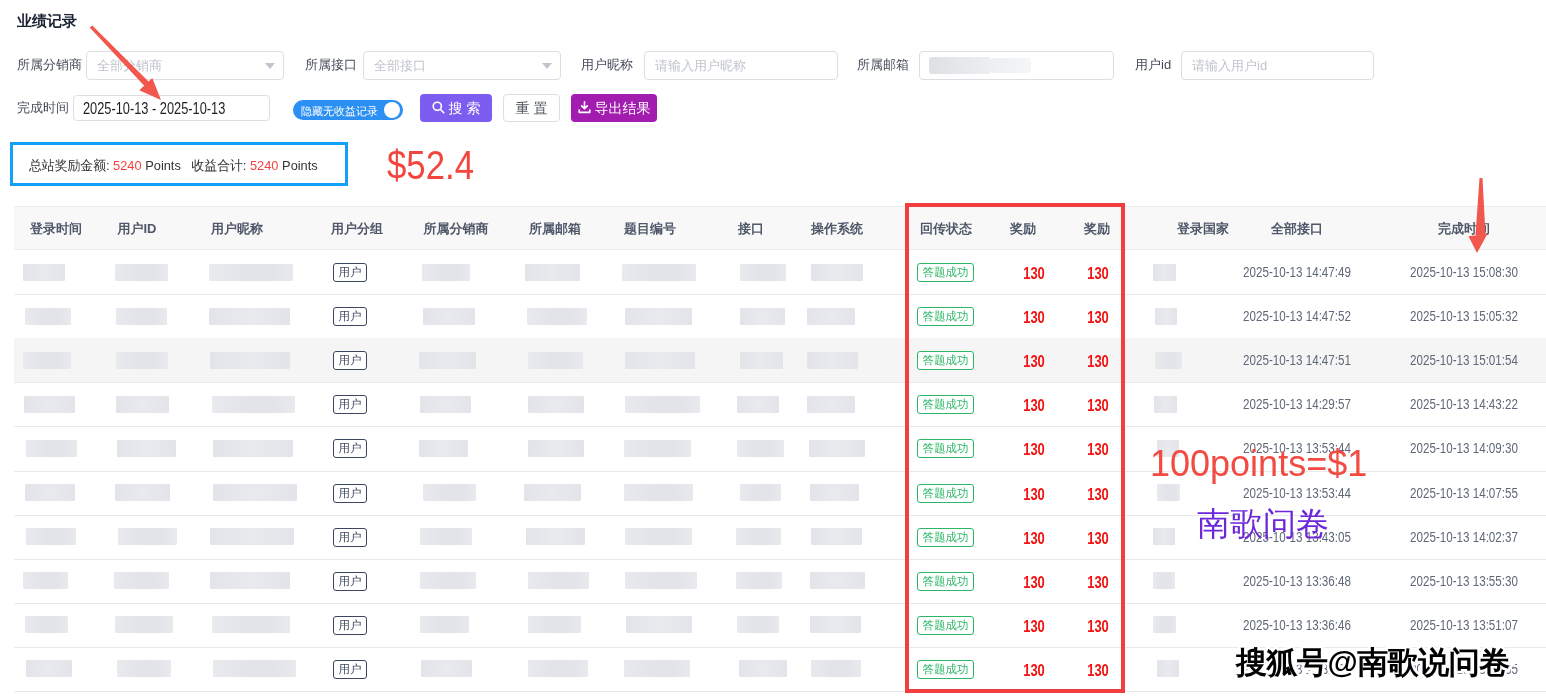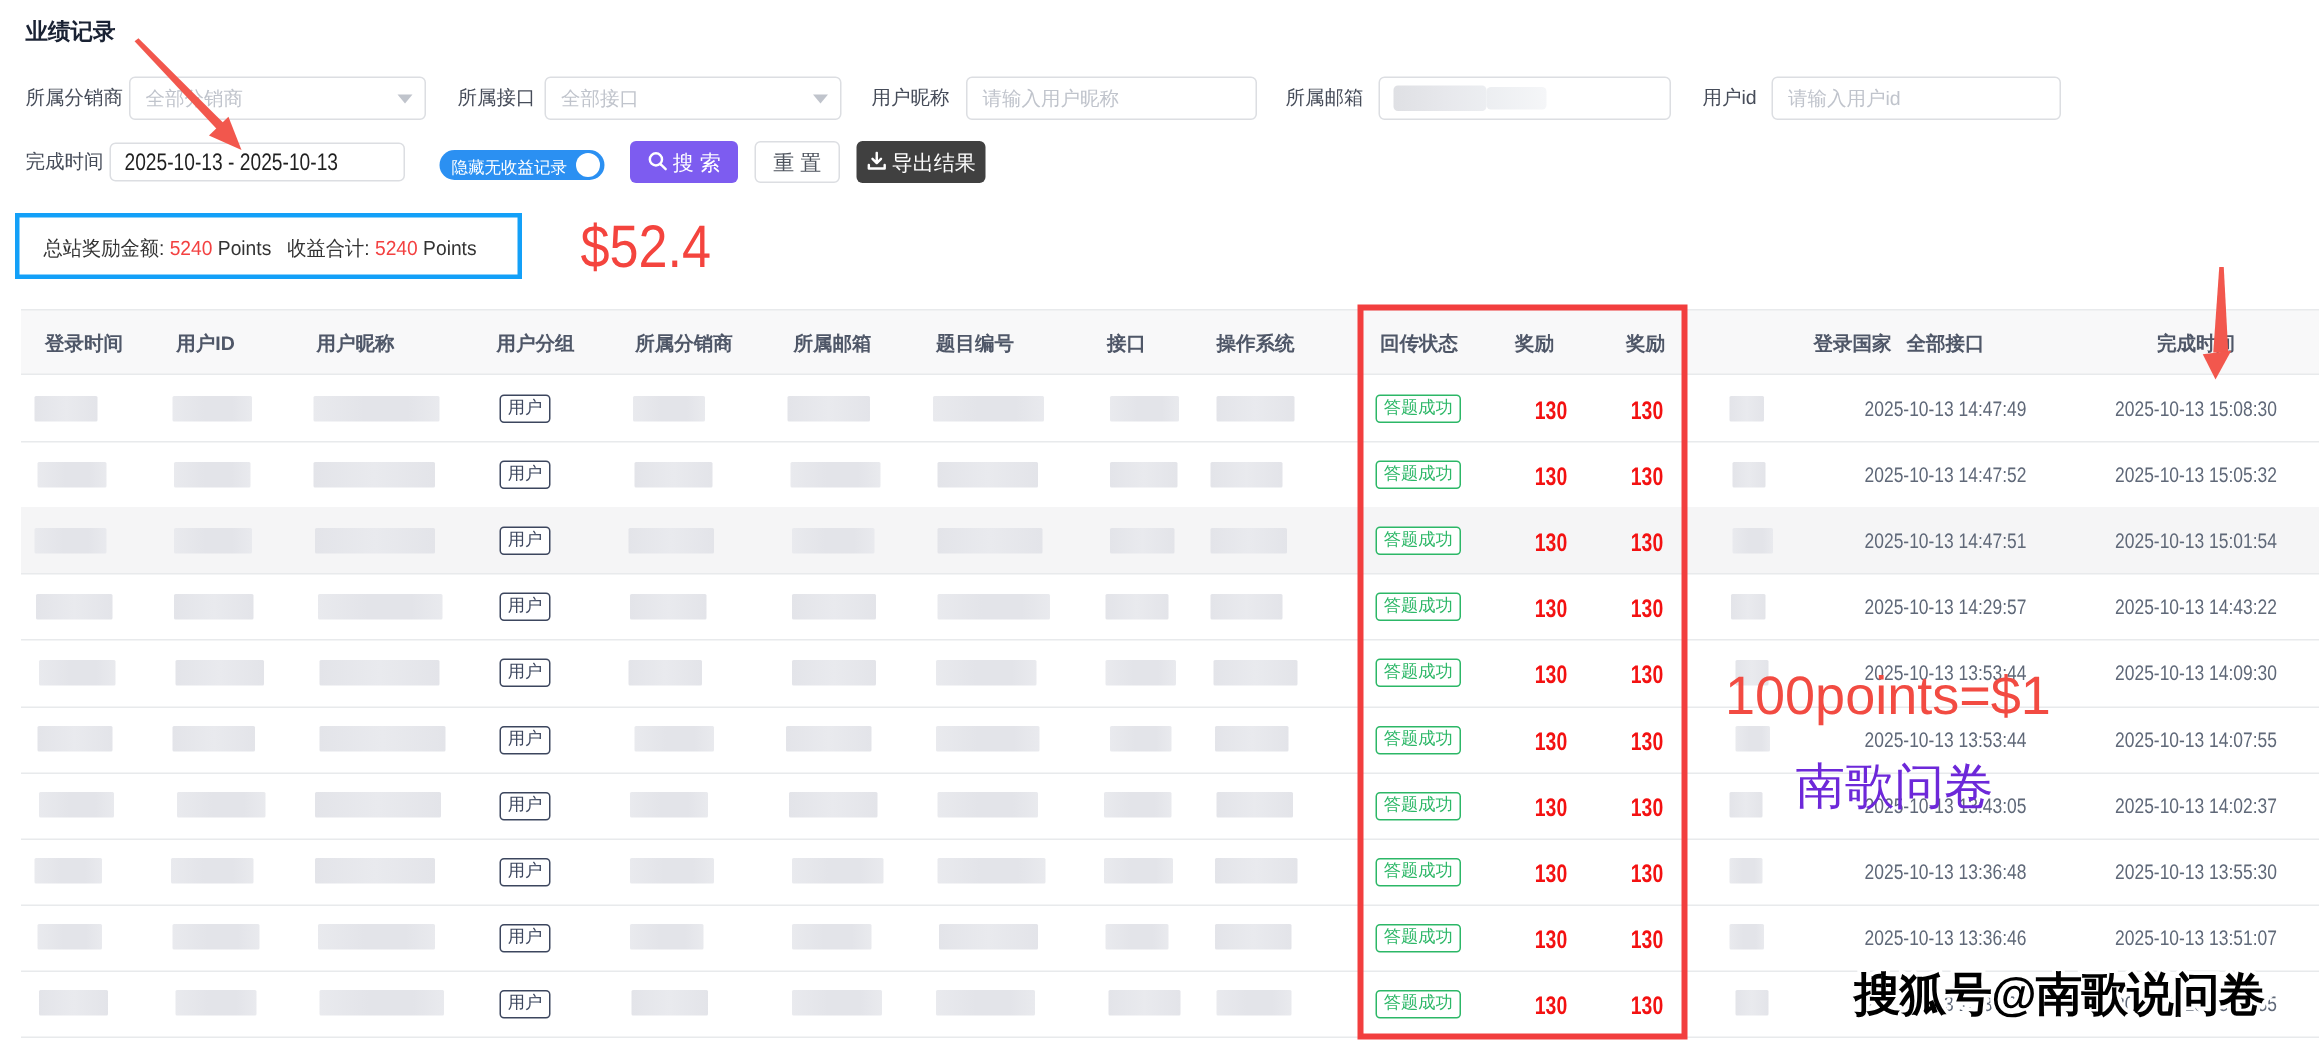--- a/index.html
+++ b/index.html
@@ -45,42 +45,42 @@
 <div class="abs" style="left:83px;top:100px;font-size:16px;color:#1f1f1f;transform:scaleX(0.80);transform-origin:0 0;white-space:nowrap;">2025-10-13 - 2025-10-13</div>
 <div class="abs" style="left:293px;top:100px;width:110px;height:20px;background:#2b90f2;border-radius:10px;"></div>
 <div class="abs" style="left:301px;top:104px;font-size:11px;color:#fff;">隐藏无收益记录</div>
 <div class="abs" style="left:384px;top:102px;width:16px;height:16px;background:#fff;border-radius:50%;"></div>
 <div class="abs" style="left:420px;top:94px;width:72px;height:28px;background:#7d5cf0;border-radius:4px;color:#fff;font-size:14px;text-align:center;line-height:28px;">
 <svg width="13" height="13" viewBox="0 0 16 16" style="vertical-align:-1px;margin-right:4px;">
         <circle cx="6.5" cy="6.5" r="5" fill="none" stroke="#fff" stroke-width="2"></circle>
         <line x1="10.5" y1="10.5" x2="14.5" y2="14.5" stroke="#fff" stroke-width="2" stroke-linecap="round"></line>
       </svg>搜 索</div>
 <div class="abs" style="left:503px;top:94px;width:57px;height:28px;background:#fff;border:1px solid #dcdee2;border-radius:4px;color:#4e545e;font-size:14px;text-align:center;line-height:26px;">重 置</div>
-<div class="abs" style="left:571px;top:94px;width:86px;height:28px;background:#404040;border-radius:4px;color:#fff;font-size:14px;text-align:center;line-height:28px;">
+<div class="abs" style="left:571px;top:94px;width:86px;height:28px;background:#a21caf;border-radius:4px;color:#fff;font-size:14px;text-align:center;line-height:28px;">
 <svg width="13" height="13" viewBox="0 0 16 16" style="vertical-align:-1px;margin-right:4px;">
         <path d="M8 1 v8 M4.5 6 L8 9.5 L11.5 6" fill="none" stroke="#fff" stroke-width="2" stroke-linecap="round" stroke-linejoin="round"></path>
         <path d="M1.5 11 v3 h13 v-3" fill="none" stroke="#fff" stroke-width="2" stroke-linecap="round" stroke-linejoin="round"></path>
       </svg>导出结果</div>
 <div class="abs" style="left:10px;top:142px;width:338px;height:44px;border:3px solid #13a0f8;background:#fff;"></div>
 <div class="abs" style="left:29px;top:157px;font-size:13.5px;color:#333;transform:scaleX(0.95);transform-origin:0 50%;white-space:nowrap;">总站奖励金额:&nbsp;<span style="color:#f34141;">5240</span>&nbsp;Points&nbsp;&nbsp;&nbsp;收益合计:&nbsp;<span style="color:#f34141;">5240</span>&nbsp;Points</div>
 <div class="abs" style="left:387px;top:143px;font-size:40px;color:#f4443e;transform:scaleX(0.87);transform-origin:0 0;">$52.4</div>
 <div class="abs" style="left:14px;top:206.0px;width:1532px;height:44.0px;background:#f8f8f9;border-top:1px solid #e8eaec;border-bottom:1px solid #e8eaec;"></div>
 <div class="hdr" style="left:56px;top:220px;">登录时间</div>
 <div class="hdr" style="left:137px;top:220px;">用户ID</div>
 <div class="hdr" style="left:237px;top:220px;">用户昵称</div>
 <div class="hdr" style="left:357px;top:220px;">用户分组</div>
 <div class="hdr" style="left:456px;top:220px;">所属分销商</div>
 <div class="hdr" style="left:555px;top:220px;">所属邮箱</div>
 <div class="hdr" style="left:650px;top:220px;">题目编号</div>
 <div class="hdr" style="left:751px;top:220px;">接口</div>
 <div class="hdr" style="left:837px;top:220px;text-align:center;">操作系统</div>
 <div class="hdr" style="left:946px;top:220px;">回传状态</div>
 <div class="hdr" style="left:1023px;top:220px;">奖励</div>
 <div class="hdr" style="left:1097px;top:220px;">奖励</div>
-<div class="hdr" style="left:1235px;top:220px;">登录国家</div>
+<div class="hdr" style="left:1203px;top:220px;">登录国家</div>
 <div class="hdr" style="left:1297px;top:220px;">全部接口</div>
 <div class="hdr" style="left:1464px;top:220px;">完成时间</div>
 <div class="rowline" style="top:294.1px;"></div>
 <div class="blk" style="left:23px;top:263.5px;width:42px;background:linear-gradient(90deg,#e3e4e9,#e9eaee 50%,#e3e4e9);"></div>
 <div class="blk" style="left:115px;top:263.5px;width:53px;background:linear-gradient(90deg,#e9eaee,#e3e4e9 40%,#e3e4e9 75%,#e9eaee);"></div>
 <div class="blk" style="left:209px;top:263.5px;width:84px;background:linear-gradient(90deg,#e9eaee,#e3e4e9 40%,#e3e4e9 75%,#e9eaee);"></div>
 <div class="blk" style="left:422px;top:263.5px;width:48px;background:linear-gradient(90deg,#e9eaee,#e3e4e9 40%,#e3e4e9 75%,#e9eaee);"></div>
 <div class="blk" style="left:525px;top:263.5px;width:55px;background:linear-gradient(90deg,#e3e4e9,#e9eaee 50%,#e3e4e9);"></div>
 <div class="blk" style="left:622px;top:263.5px;width:74px;background:linear-gradient(90deg,#e9eaee,#e3e4e9 40%,#e3e4e9 75%,#e9eaee);"></div>
 <div class="blk" style="left:740px;top:263.5px;width:46px;background:linear-gradient(90deg,#e9eaee,#e3e4e9 40%,#e3e4e9 75%,#e9eaee);"></div>

